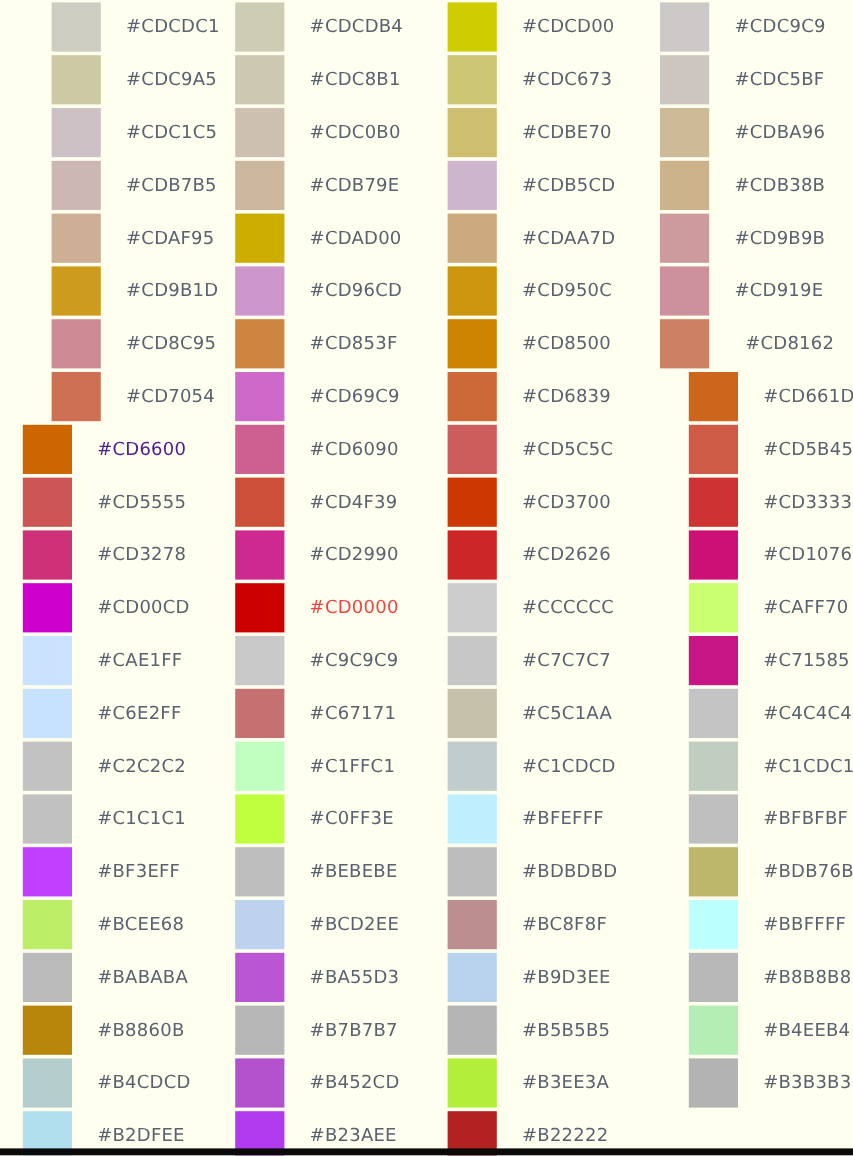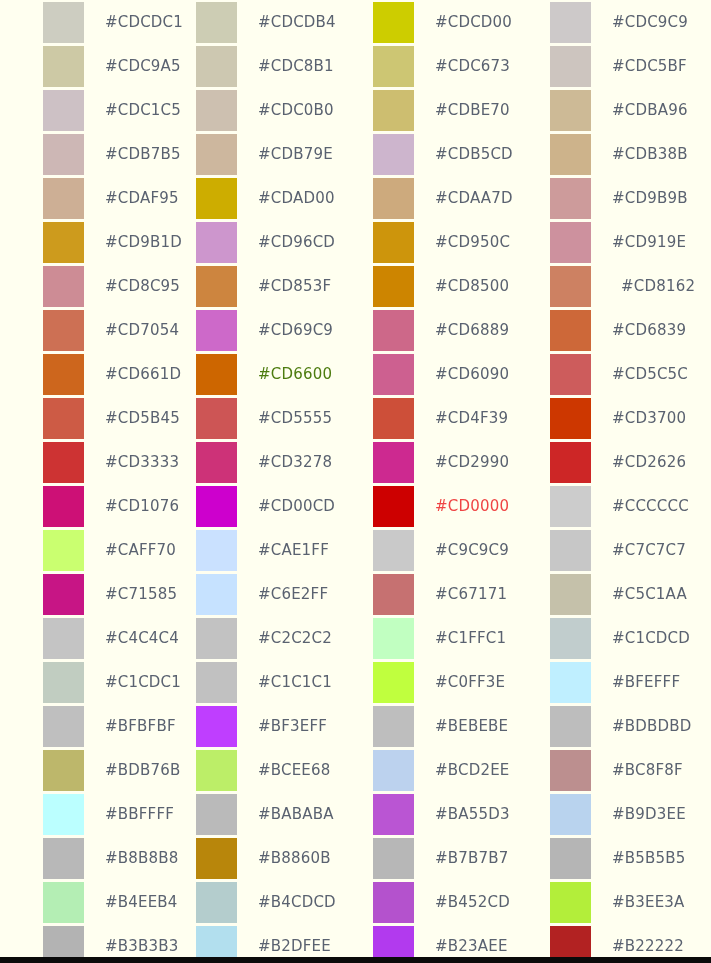--- a/index.html
+++ b/index.html
@@ -187,35 +187,31 @@
       <span class="swatch-label" style="color: rgb(90, 98, 112); margin-left: 30px;">#CD8162</span>
     </div>
     <div class="swatch-cell col1">
       <div class="swatch-chip" style="background-color: rgb(205, 112, 84);"></div>
       <span class="swatch-label" style="color: rgb(90, 98, 112);">#CD7054</span>
     </div>
     <div class="swatch-cell col2">
       <div class="swatch-chip" style="background-color: rgb(205, 105, 201);"></div>
       <span class="swatch-label" style="color: rgb(90, 98, 112);">#CD69C9</span>
     </div>
-    <div class="swatch-cell col3">
-      <div class="swatch-chip" style="background-color: rgb(205, 104, 137);"></div>
-      <span class="swatch-label" style="color: rgb(90, 98, 112);">#CD6889</span>
-    </div>
     <div class="swatch-cell col4">
       <div class="swatch-chip" style="background-color: rgb(205, 104, 57);"></div>
       <span class="swatch-label" style="color: rgb(90, 98, 112);">#CD6839</span>
     </div>
     <div class="swatch-cell col1">
       <div class="swatch-chip" style="background-color: rgb(205, 102, 29);"></div>
       <span class="swatch-label" style="color: rgb(90, 98, 112);">#CD661D</span>
     </div>
     <div class="swatch-cell col2">
       <div class="swatch-chip" style="background-color: rgb(205, 102, 0);"></div>
-      <span class="swatch-label" style="color: #4d7c0f;">#CD6600</span>
+      <span class="swatch-label" style="color: #4c1d95;">#CD6600</span>
     </div>
     <div class="swatch-cell col3">
       <div class="swatch-chip" style="background-color: rgb(205, 96, 144);"></div>
       <span class="swatch-label" style="color: rgb(90, 98, 112);">#CD6090</span>
     </div>
     <div class="swatch-cell col4">
       <div class="swatch-chip" style="background-color: rgb(205, 92, 92);"></div>
       <span class="swatch-label" style="color: rgb(90, 98, 112);">#CD5C5C</span>
     </div>
     <div class="swatch-cell col1">

